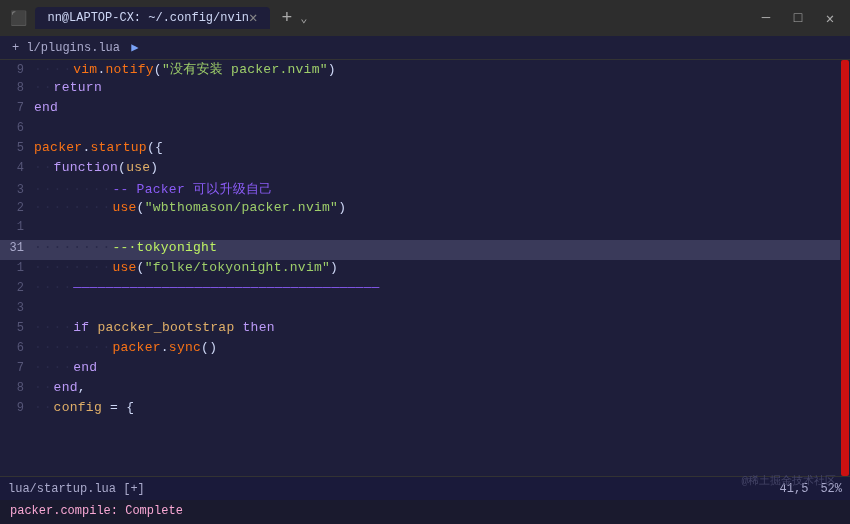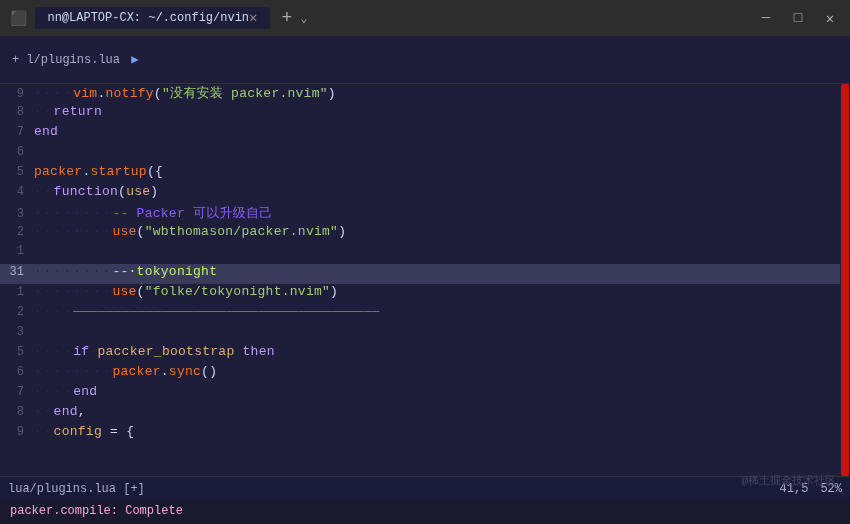--- a/index.html
+++ b/index.html
@@ -61,21 +61,21 @@
       color: #aaa;
       font-size: 14px;
       cursor: pointer;
       width: 20px;
       text-align: center;
     }
 
     
     .filepath-bar {
       background: #1e1e3a;
-      padding: 16px 12px;
+      padding: 4px 12px;
       font-size: 12px;
       color: #aaaacc;
       flex-shrink: 0;
       border-bottom: 1px solid #333;
     }
 
     
     .editor {
       flex: 1;
       background: #1e1e3a;
@@ -296,21 +296,21 @@
     </div>
 
   </div>
 
   <div class="scrollbar" style="width:10px;position:relative;background:#1e1e3a;">
     <div style="width:8px;background:#cc1111;position:absolute;top:0;left:1px;height:100%;border-radius:2px;"></div>
   </div>
 </div>
 
 <div class="statusbar">
-  <span>lua/plugins.lua [+]</span>
+  <span>lua/startup.lua [+]</span>
   <div class="statusbar-right">
     <span>41,5</span>
     <span>52%</span>
   </div>
 </div>
 
 <div class="outputbar">
   <span>packer.compile: Complete</span>
 </div>
 

